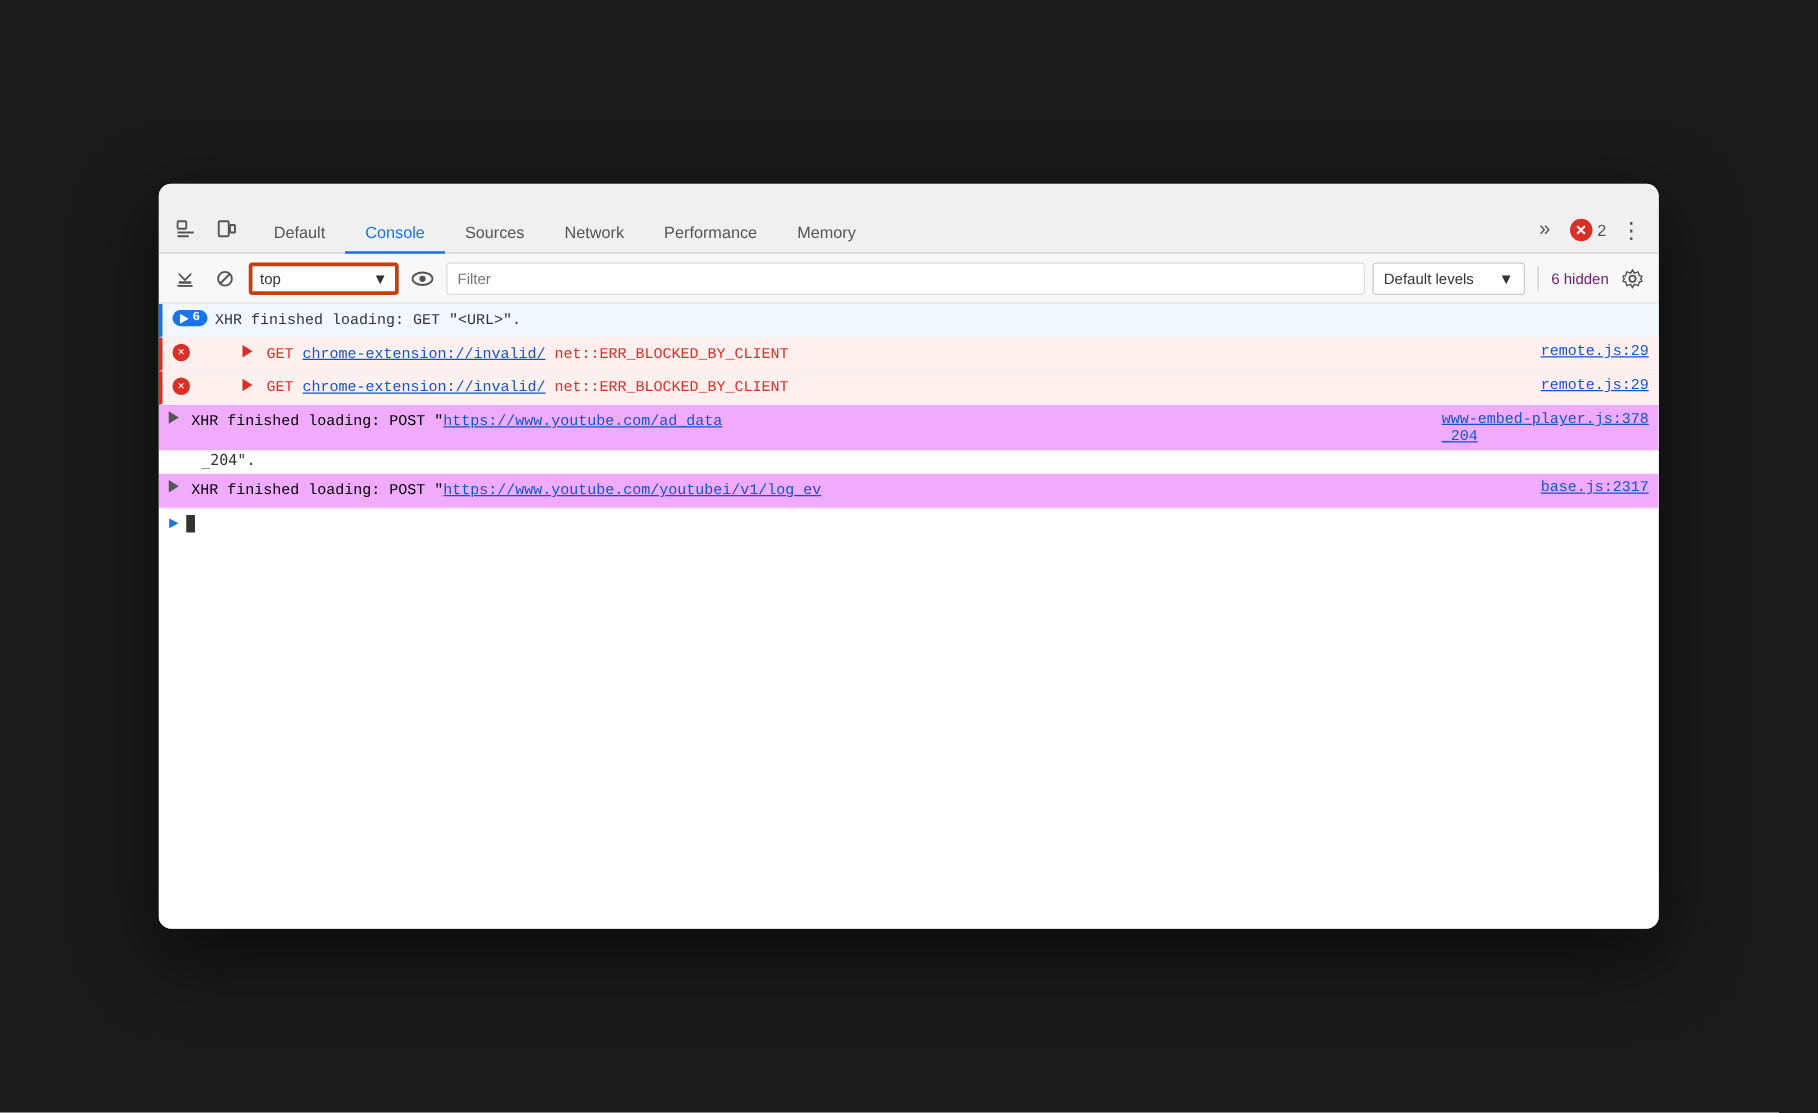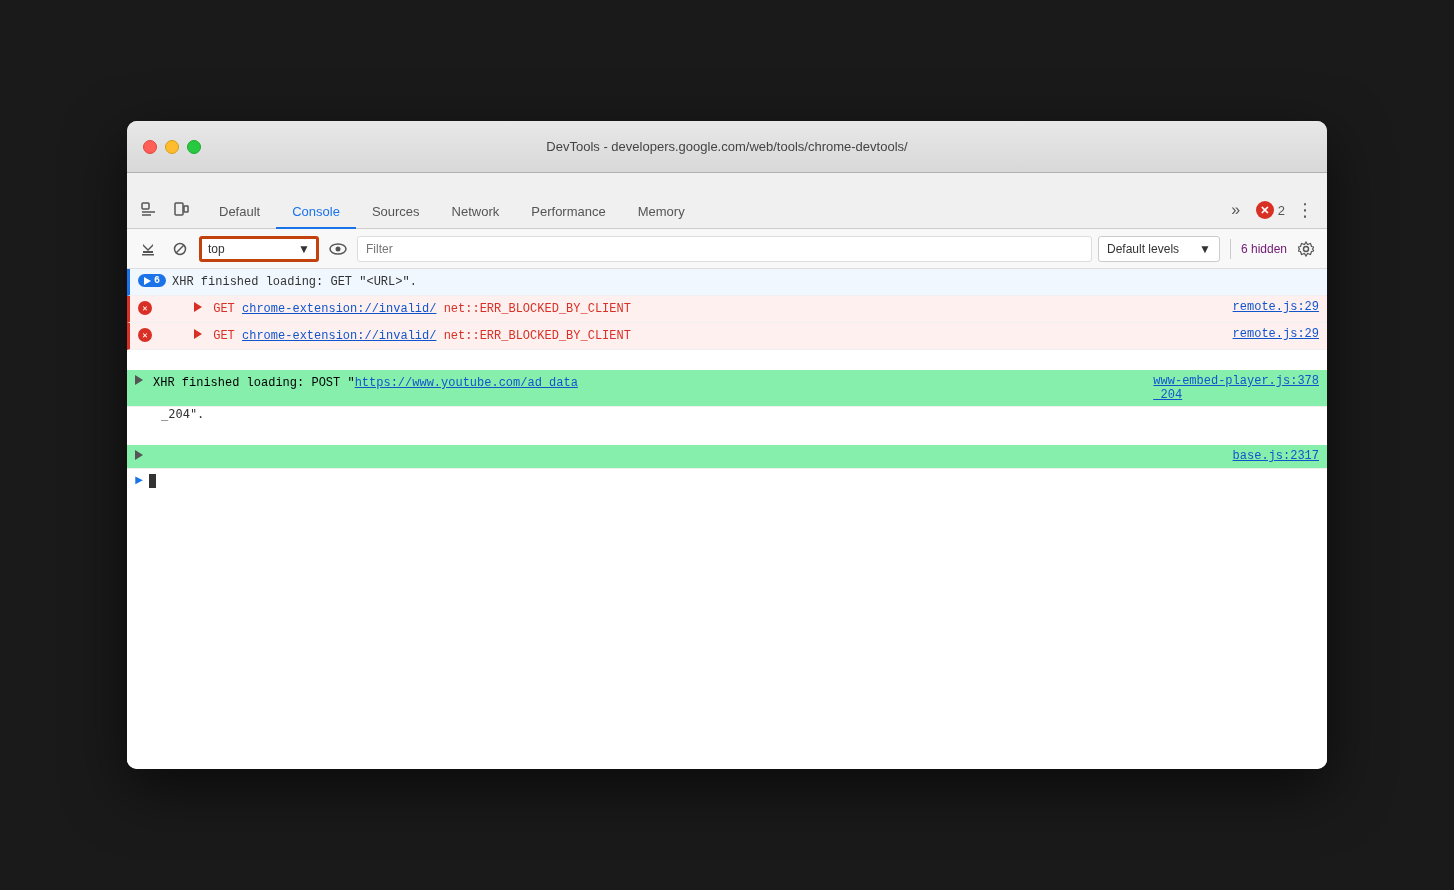--- a/index.html
+++ b/index.html
@@ -244,22 +244,21 @@
     }
     .log-entry.info-group {
       background: #f0f7ff;
       border-left: 3px solid #1a73e8;
     }
     .log-entry.error-entry {
       background: #fff0f0;
       border-left: 3px solid #d93025;
     }
     .log-entry.normal {
-      background: #86efac;
-      margin-top: 20px;
+      background: #f0abfc;
     }
     .entry-icon {
       margin-right: 6px;
       margin-top: 1px;
       flex-shrink: 0;
       display: flex;
       align-items: center;
     }
     .info-badge {
       background: #1a73e8;
@@ -349,28 +348,20 @@
     .multiline-text {
       flex: 1;
       line-height: 1.6;
     }
   </style>
 </head>
 <body>
 
 <div class="window">
 
-  <div class="title-bar">
-    <div class="traffic-lights">
-      <div class="traffic-light close"></div>
-      <div class="traffic-light minimize"></div>
-      <div class="traffic-light maximize"></div>
-    </div>
-    <span class="title-text">DevTools - developers.google.com/web/tools/chrome-devtools/</span>
-  </div>
 
   <div class="tabs-bar">
     <div class="tab-left-icons">
       <div class="tab-icon-btn" title="Inspect element">
         <svg width="16" height="16" viewBox="0 0 16 16" fill="none">
           <rect x="1" y="1" width="7" height="6" rx="1" stroke="#555" stroke-width="1.5" fill="none"></rect>
           <line x1="1" y1="10" x2="14" y2="10" stroke="#555" stroke-width="1.5"></line>
           <line x1="1" y1="13" x2="10" y2="13" stroke="#555" stroke-width="1.5"></line>
         </svg>
       </div>
@@ -496,20 +487,23 @@
         XHR finished loading: POST "<span class="entry-link">https://www.youtube.com/ad_data</span>
       </span>
       <span class="entry-source" style="align-self:flex-start;">www-embed-player.js:378<br>_204</span>
     </div>
     <div style="padding: 0 8px 4px 34px; background:white; font-family: 'Menlo', monospace; font-size:12px; color:#333;">_204".</div>
 
     <div class="log-entry normal">
       <div class="entry-icon">
         <span class="triangle-right"></span>
       </div>
+      <span class="multiline-text">
+        XHR finished loading: POST "<span class="entry-link">https://www.youtube.com/youtubei/v1/log_ev</span>
+      </span>
       <span class="entry-source" style="align-self:flex-start;">base.js:2317</span>
     </div>
 
     <div class="cursor-input-row">
       <span class="prompt-arrow">►</span>
       <span class="cursor-blink"></span>
     </div>
 
   </div>
 </div>

